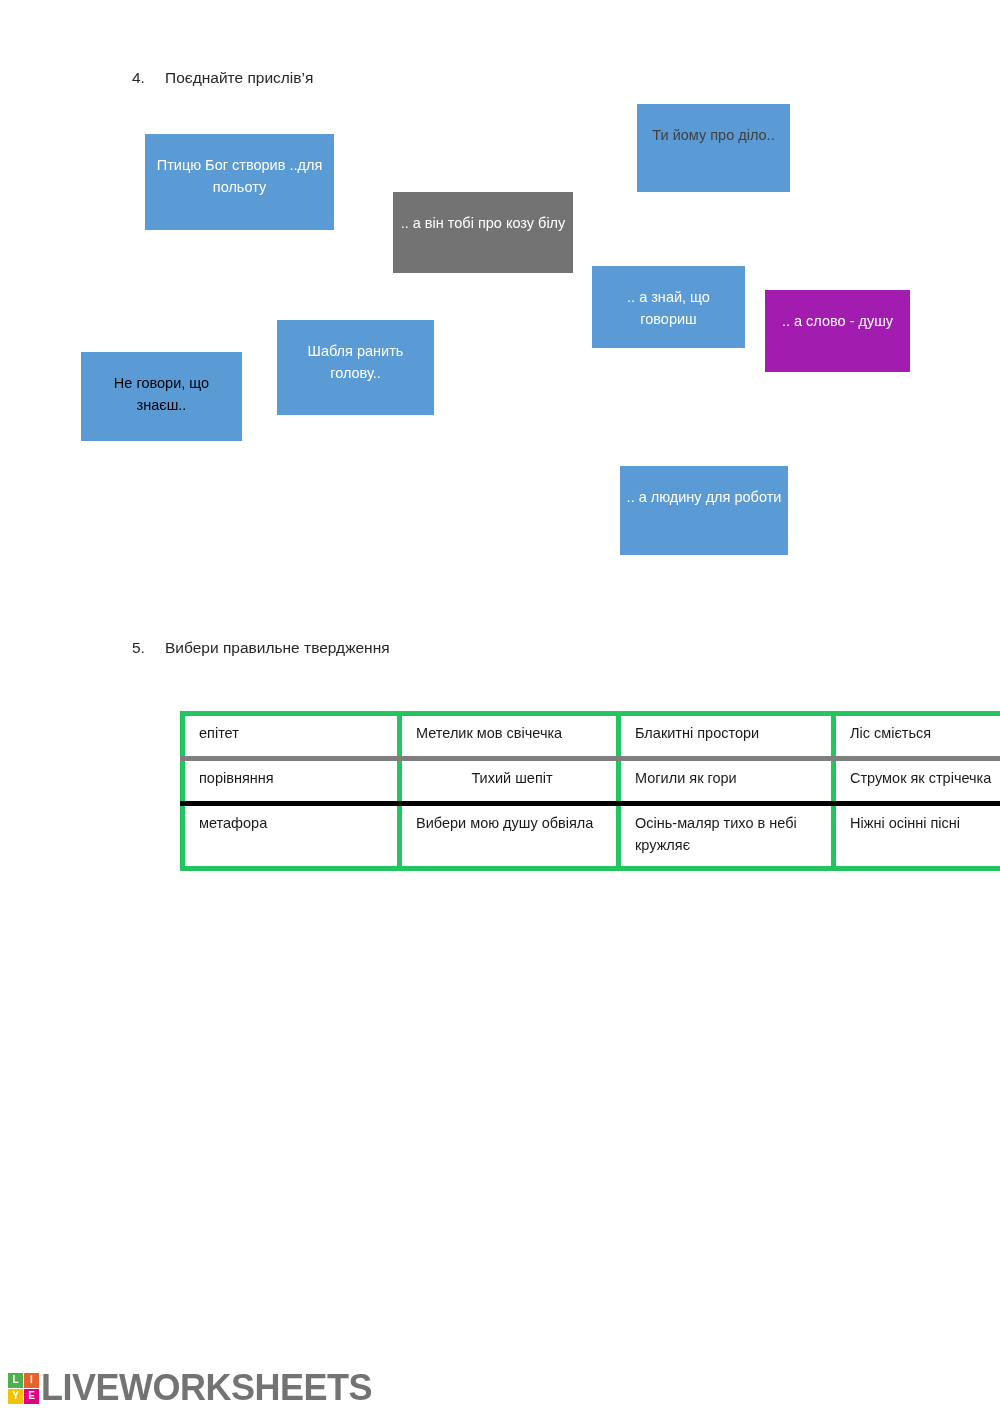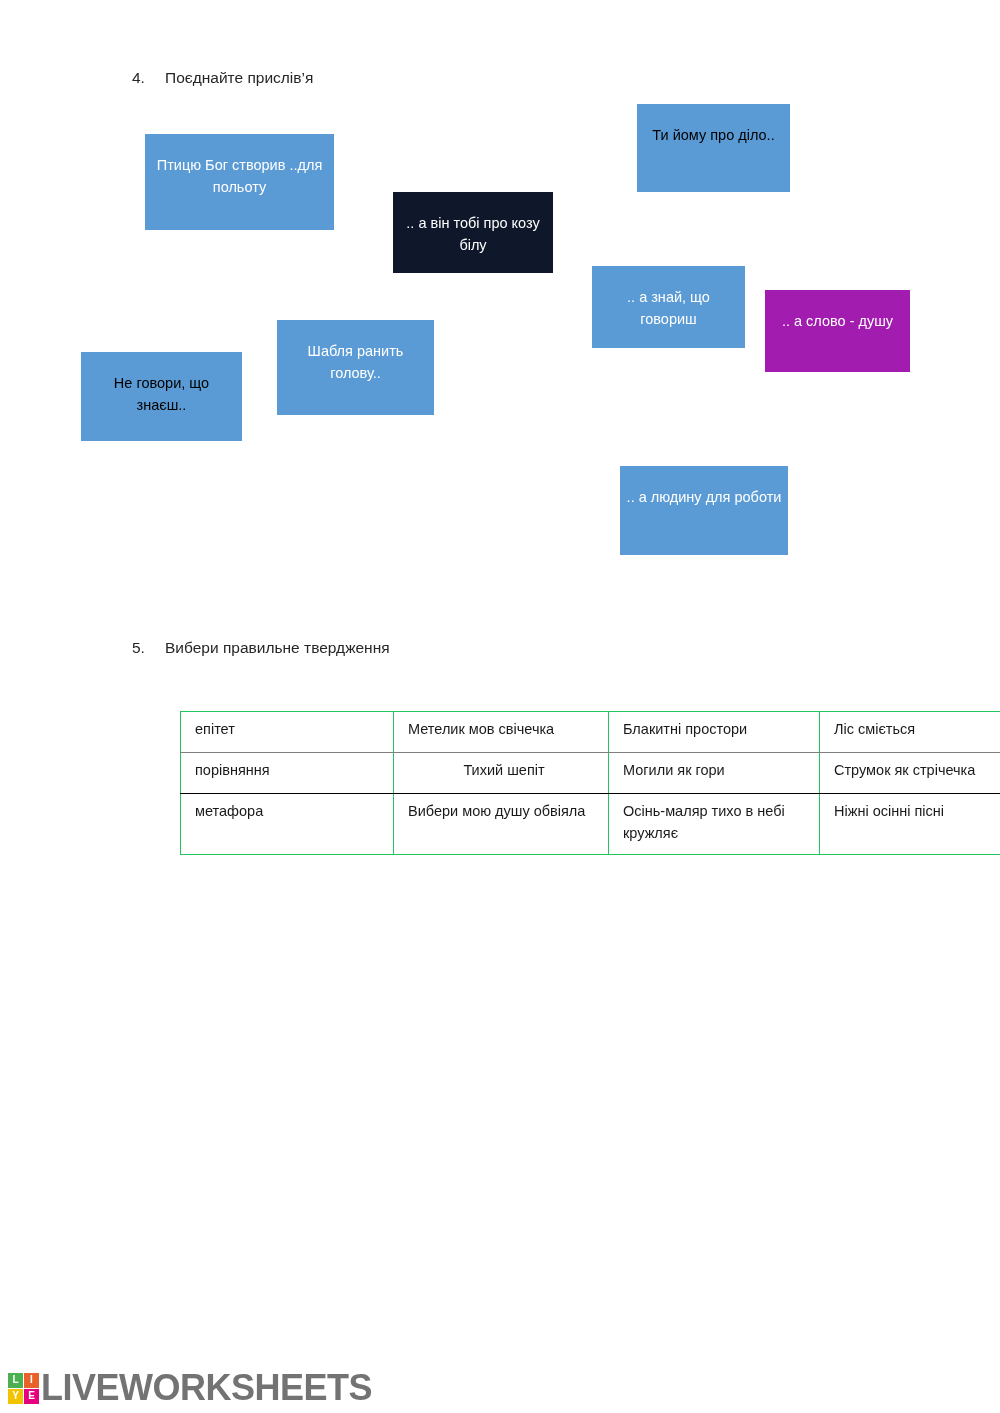--- a/index.html
+++ b/index.html
@@ -62,21 +62,21 @@
     left: 180px;
     top: 711px;
     width: 748px;
     border-collapse: collapse;
     table-layout: fixed;
     font-size: 14.5px;
     line-height: 22px;
     color: #1a1a1a;
   }
   .wtable td {
-    border: 1px solid #22c55e;
+    border: 5px solid #22c55e;
     padding: 6px 8px 10px 14px;
     vertical-align: top;
     height: 24px;
   }
   .wtable tr.r1 td { border-bottom-color: #7f7f7f; }
   .wtable tr.r2 td { border-bottom-color: #000000; }
   .wtable td.c0 { width: 190px; }
   .wtable td.c1 { width: 192px; }
   .wtable td.c2 { width: 188px; }
   .wtable td.c3 { width: 178px; }
@@ -123,24 +123,24 @@
 <div id="page">
 
   <div class="task-heading" style="left:132px; top:68px;">
     <span class="task-num">4.</span><span>Поєднайте прислів’я</span>
   </div>
 
   <div id="cards-layer">
       <div class="card" style="left: 145px; top: 134px; width: 189px; height: 96px; background: rgb(91, 155, 213); color: rgb(255, 255, 255);">
         <span>Птицю Бог створив ..для польоту</span>
       </div>
-      <div class="card" style="left: 393px; top: 192px; width: 160px; height: 81px; background: #0f172a; color: rgb(255, 255, 255);">
+      <div class="card" style="left: 393px; top: 192px; width: 180px; height: 81px; background: #737373; color: rgb(255, 255, 255);">
         <span>.. а він тобі про козу білу</span>
       </div>
-      <div class="card" style="left: 637px; top: 104px; width: 153px; height: 88px; background: rgb(91, 155, 213); color: #000000;">
+      <div class="card" style="left: 637px; top: 104px; width: 153px; height: 88px; background: rgb(91, 155, 213); color: #404040;">
         <span>Ти йому про діло..</span>
       </div>
       <div class="card" style="left: 568px; top: 266px; width: 153px; height: 82px; background: rgb(91, 155, 213); color: rgb(255, 255, 255); margin-left: 24px;">
         <span>.. а знай, що говориш</span>
       </div>
       <div class="card" style="left: 765px; top: 290px; width: 145px; height: 82px; background: #a21caf; color: rgb(255, 255, 255);">
         <span>.. а слово - душу</span>
       </div>
       <div class="card" style="left: 277px; top: 320px; width: 157px; height: 95px; background: rgb(91, 155, 213); color: rgb(255, 255, 255);">
         <span>Шабля ранить голову..</span>

